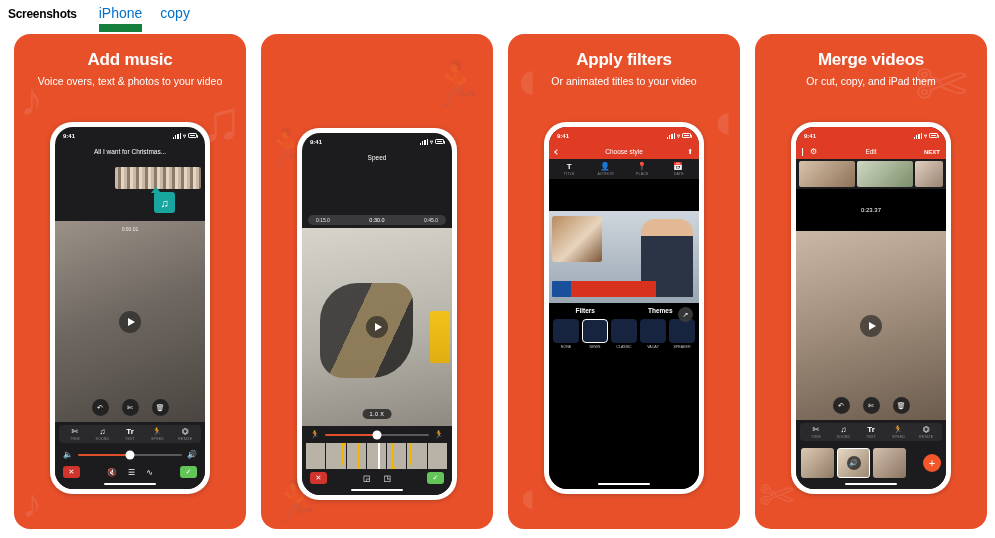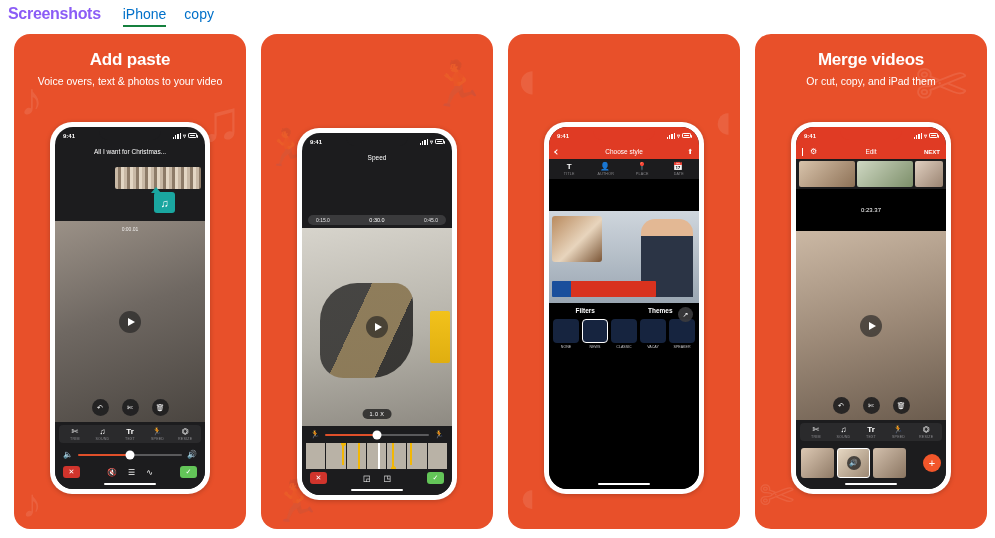--- a/index.html
+++ b/index.html
@@ -10,29 +10,29 @@
     overflow: hidden;
   }
 
   
   .header {
     display: flex; align-items: baseline;
     padding: 5px 0 0 8px;
     height: 34px;
   }
   .page-title {
-    font-size: 16px; font-weight: bold; color: #8b5cf6;
+    font-size: 12px; font-weight: bold; color: #000000;
     letter-spacing: -0.3px;
   }
   .tabs { display: flex; gap: 18px; margin-left: 22px; }
   .tab {
     font-size: 14px; color: #0070c9; cursor: pointer;
     padding-bottom: 3px; white-space: nowrap;
   }
-  .tab.active { border-bottom: 2px solid #15803d; }
+  .tab.active { border-bottom: 8px solid #15803d; }
 
   
   .strip {
     display: flex; gap: 15px;
     padding: 0 14px;
     height: 500px;
   }
   .card {
     position: relative;
     width: 232px; height: 495px;
@@ -196,21 +196,21 @@
   </div>
 </div>
 
 <div class="strip">
 
   <div class="card">
     <div class="wm" style="left:6px;top:42px;font-size:46px;">♪</div>
     <div class="wm" style="right:4px;top:58px;font-size:58px;">♫</div>
     <div class="wm" style="left:8px;bottom:6px;font-size:40px;">♪</div>
     <div class="cap">
-      <div class="cap-title">Add paste</div>
+      <div class="cap-title">Add music</div>
       <div class="cap-sub">Voice overs, text &amp; photos to your video</div>
     </div>
 
     <div class="phone" style="top:88px;">
       <div class="screen">
         <div class="statusbar">
           <div class="notch"></div>
           <span>9:41</span>
           <span class="sb-right">
             <span class="bars">
@@ -388,20 +388,24 @@
         </div>
         <div class="home-ind"></div>
       </div>
     </div>
   </div>
 
   <div class="card">
     <div class="wm" style="left:2px;top:18px;font-size:54px;">◖</div>
     <div class="wm" style="right:2px;top:62px;font-size:50px;">◖</div>
     <div class="wm" style="left:6px;bottom:10px;font-size:44px;">◖</div>
+    <div class="cap">
+      <div class="cap-title">Apply filters</div>
+      <div class="cap-sub">Or animated titles to your video</div>
+    </div>
 
     <div class="phone" style="top:88px;">
       <div class="screen">
         <div class="statusbar red">
           <div class="notch"></div>
           <span>9:41</span>
           <span class="sb-right">
             <span class="bars">
                 <i></i>
                 <i></i>

